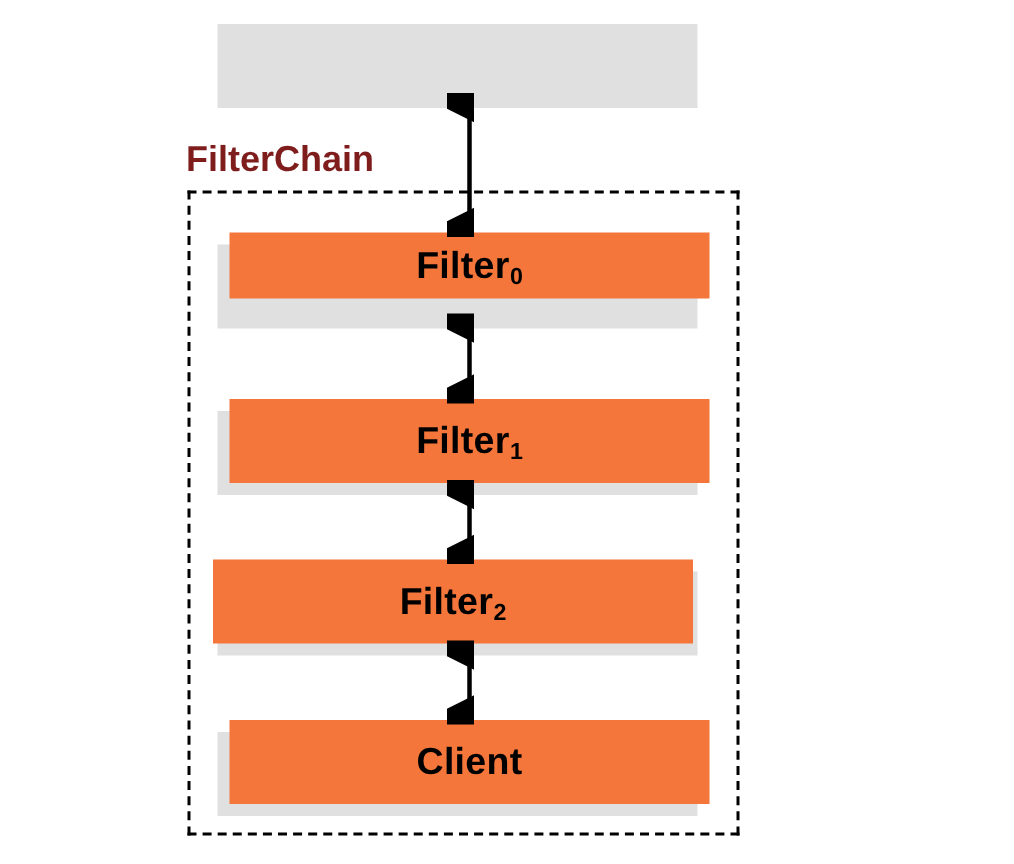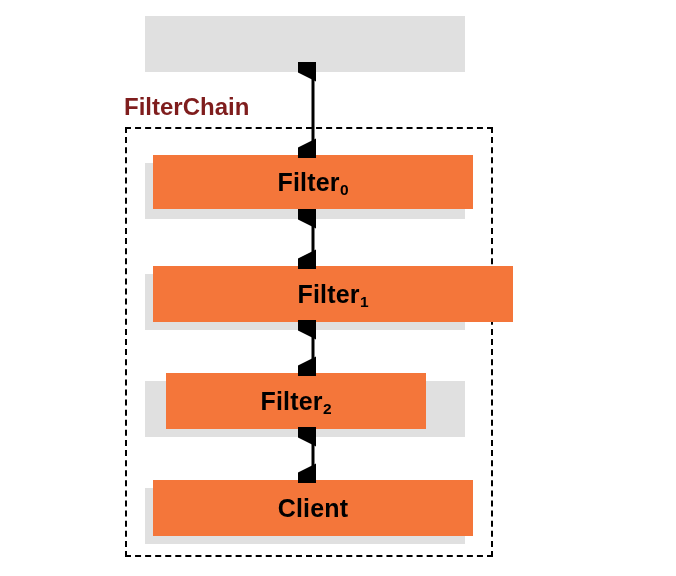--- a/index.html
+++ b/index.html
@@ -87,35 +87,35 @@
 <body>
 
 <div id="diagram">
 
   <div class="node-shadow" style="left:145px; top:16px; width:320px; height:56px;"></div>
 
   <div id="filterchain-label" style="left:124px; top:93px;">FilterChain</div>
   <div id="filterchain-box" style="left:125px; top:127px; width:368px; height:430px;"></div>
 
   <div class="node-shadow" style="left:145px; top:163px; width:320px; height:56px;"></div>
-  <div class="node filter" style="left:153px; top:155px; width:320px; height:54px;">
+  <div class="node filter" style="left:153px; top:155px; width:320px; height:44px;">
     <span class="label">
       <span>Filter</span><sub>0</sub>
     </span>
   </div>
 
   <div class="node-shadow" style="left:145px; top:274px; width:320px; height:56px;"></div>
-  <div class="node filter" style="left:153px; top:266px; width:360px; height:56px;">
+  <div class="node filter" style="left:153px; top:266px; width:320px; height:56px;">
     <span class="label">
       <span>Filter</span><sub>1</sub>
     </span>
   </div>
 
   <div class="node-shadow" style="left:145px; top:381px; width:320px; height:56px;"></div>
-  <div class="node filter" style="left:166px; top:373px; width:260px; height:56px;">
+  <div class="node filter" style="left:142px; top:373px; width:320px; height:56px;">
     <span class="label">
       <span>Filter</span><sub>2</sub>
     </span>
   </div>
 
   <div class="node-shadow" style="left:145px; top:488px; width:320px; height:56px;"></div>
   <div class="node filter" style="left:153px; top:480px; width:320px; height:56px;">
     <span class="label">Client</span>
   </div>
 

